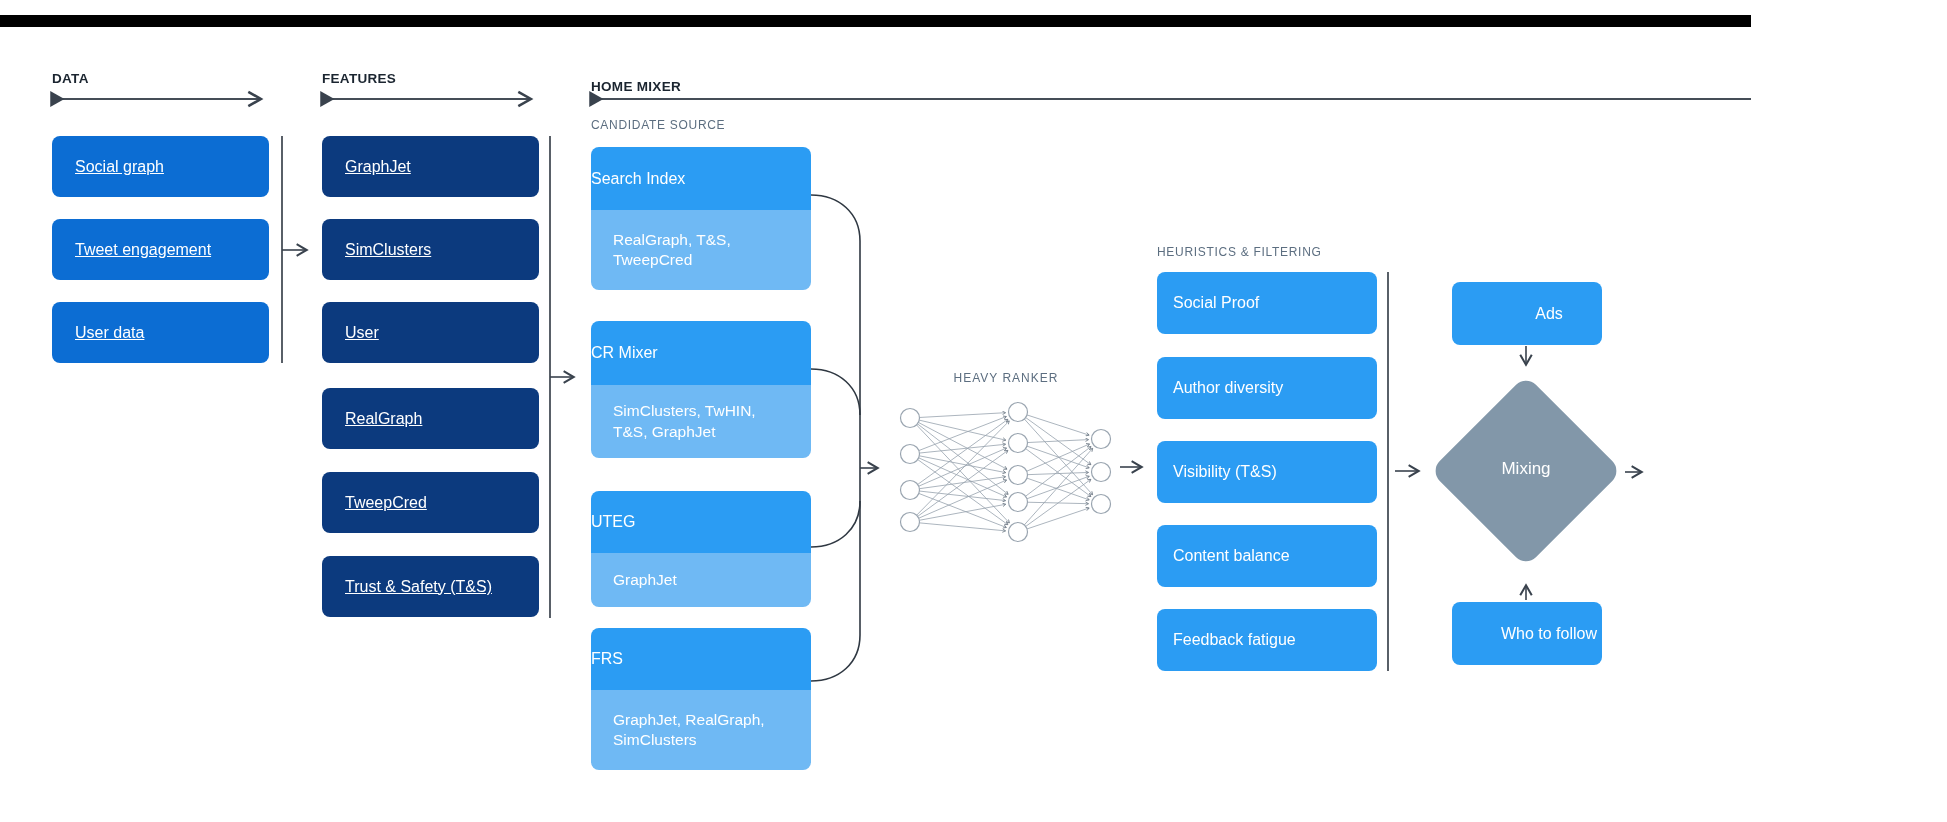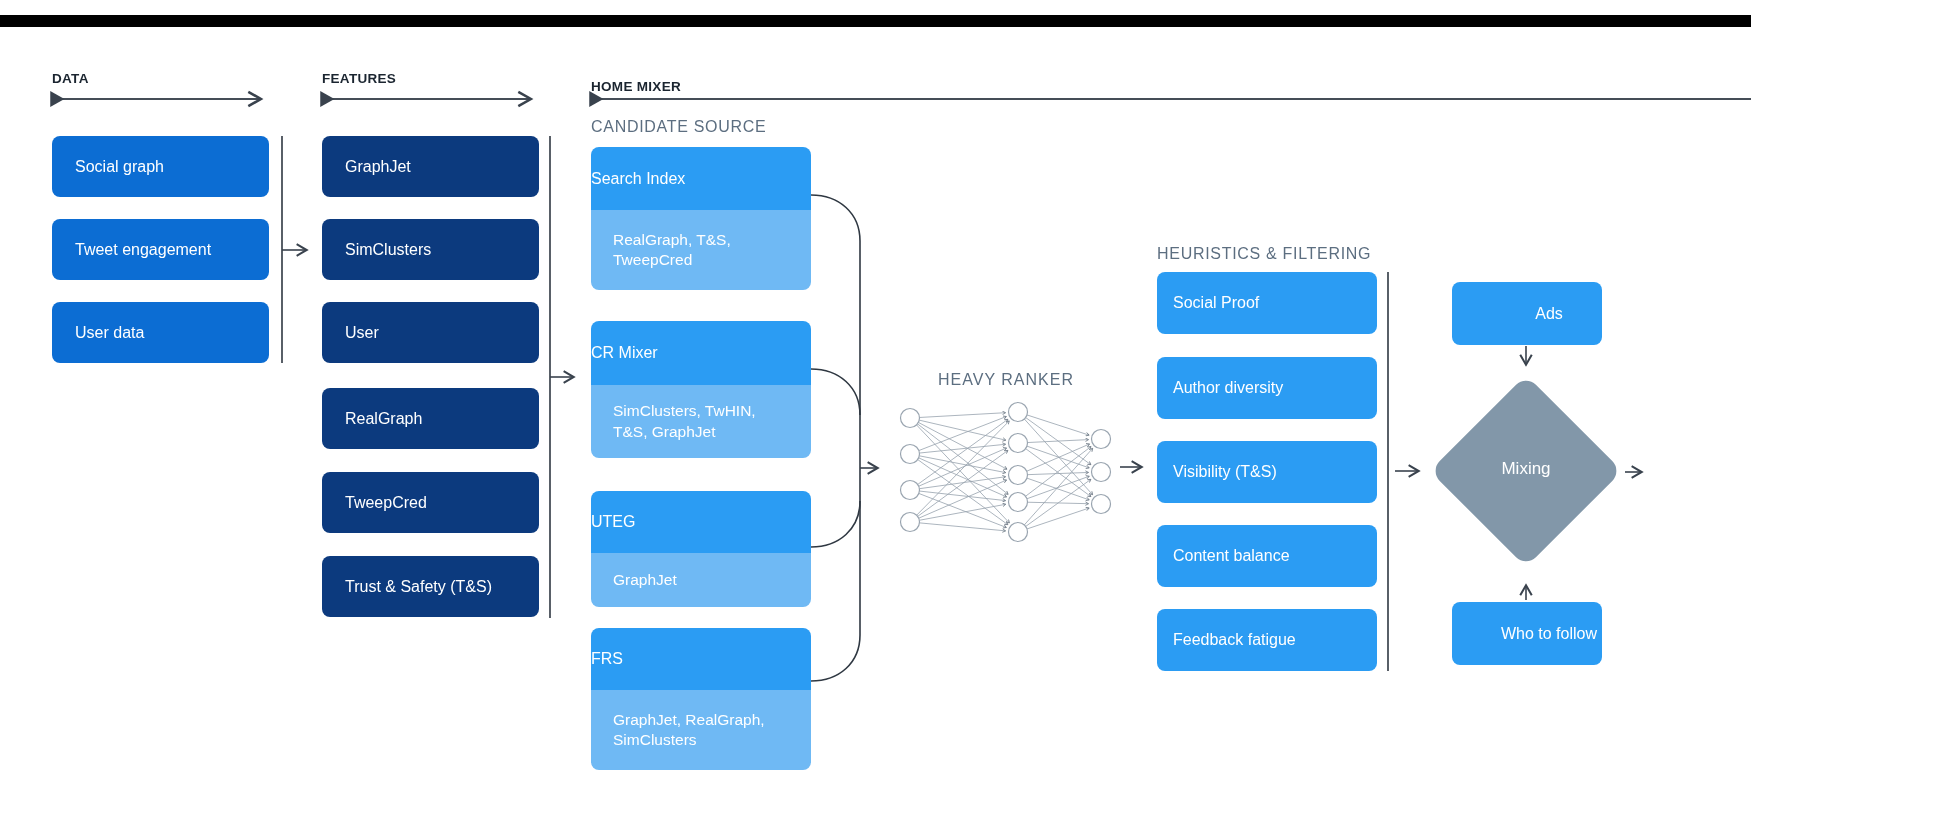--- a/index.html
+++ b/index.html
@@ -1,23 +1,23 @@
 <!DOCTYPE html>
 <html><head>
 <meta charset="utf-8">
 <style>
   html,body{margin:0;padding:0;background:#ffffff;}
   #canvas{position:relative;width:1751px;height:822px;background:#ffffff;overflow:hidden;
           font-family:"Liberation Sans", sans-serif;margin-top:15px;}
   .bar{position:absolute;left:0;width:1947px;height:12px;background:#000000;}
   .col-header{position:absolute;font-size:13.5px;font-weight:bold;color:#1b2530;letter-spacing:.3px;}
-  .sub-label{position:absolute;font-size:16px;color:#5c6e80;letter-spacing:.7px;}
+  .sub-label{position:absolute;font-size:12px;color:#5c6e80;letter-spacing:.7px;}
   .box{position:absolute;border-radius:8px;display:flex;align-items:center;
        color:#ffffff;font-size:16px;box-sizing:border-box;padding-left:44px;}
-  .pad{padding-left:23px;}
+  .pad{padding-left:23px;text-decoration:underline;}
   .data-box{background:#0c6dd3;width:217px;height:61px;left:52px;}
   .feat-box{background:#0c3a7e;width:217px;height:61px;left:322px;}
   .cand{position:absolute;left:591px;width:220px;border-radius:8px;overflow:hidden;}
   .cand-top{background:#2b9cf3;display:flex;align-items:center;
             color:#fff;font-size:16px;box-sizing:border-box;}
   .cand-sub{background:#6fb9f4;display:flex;align-items:center;padding:0 20px 0 22px;
             color:#fff;font-size:15.5px;line-height:1.32;box-sizing:border-box;}
   .heur-box{background:#2b9cf3;width:220px;height:62px;left:1157px;padding-left:16px;}
   .out-box{background:#2b9cf3;justify-content:center;}
   #diamond{position:absolute;left:1458px;top:388px;width:136px;height:136px;background:#8297a9;

